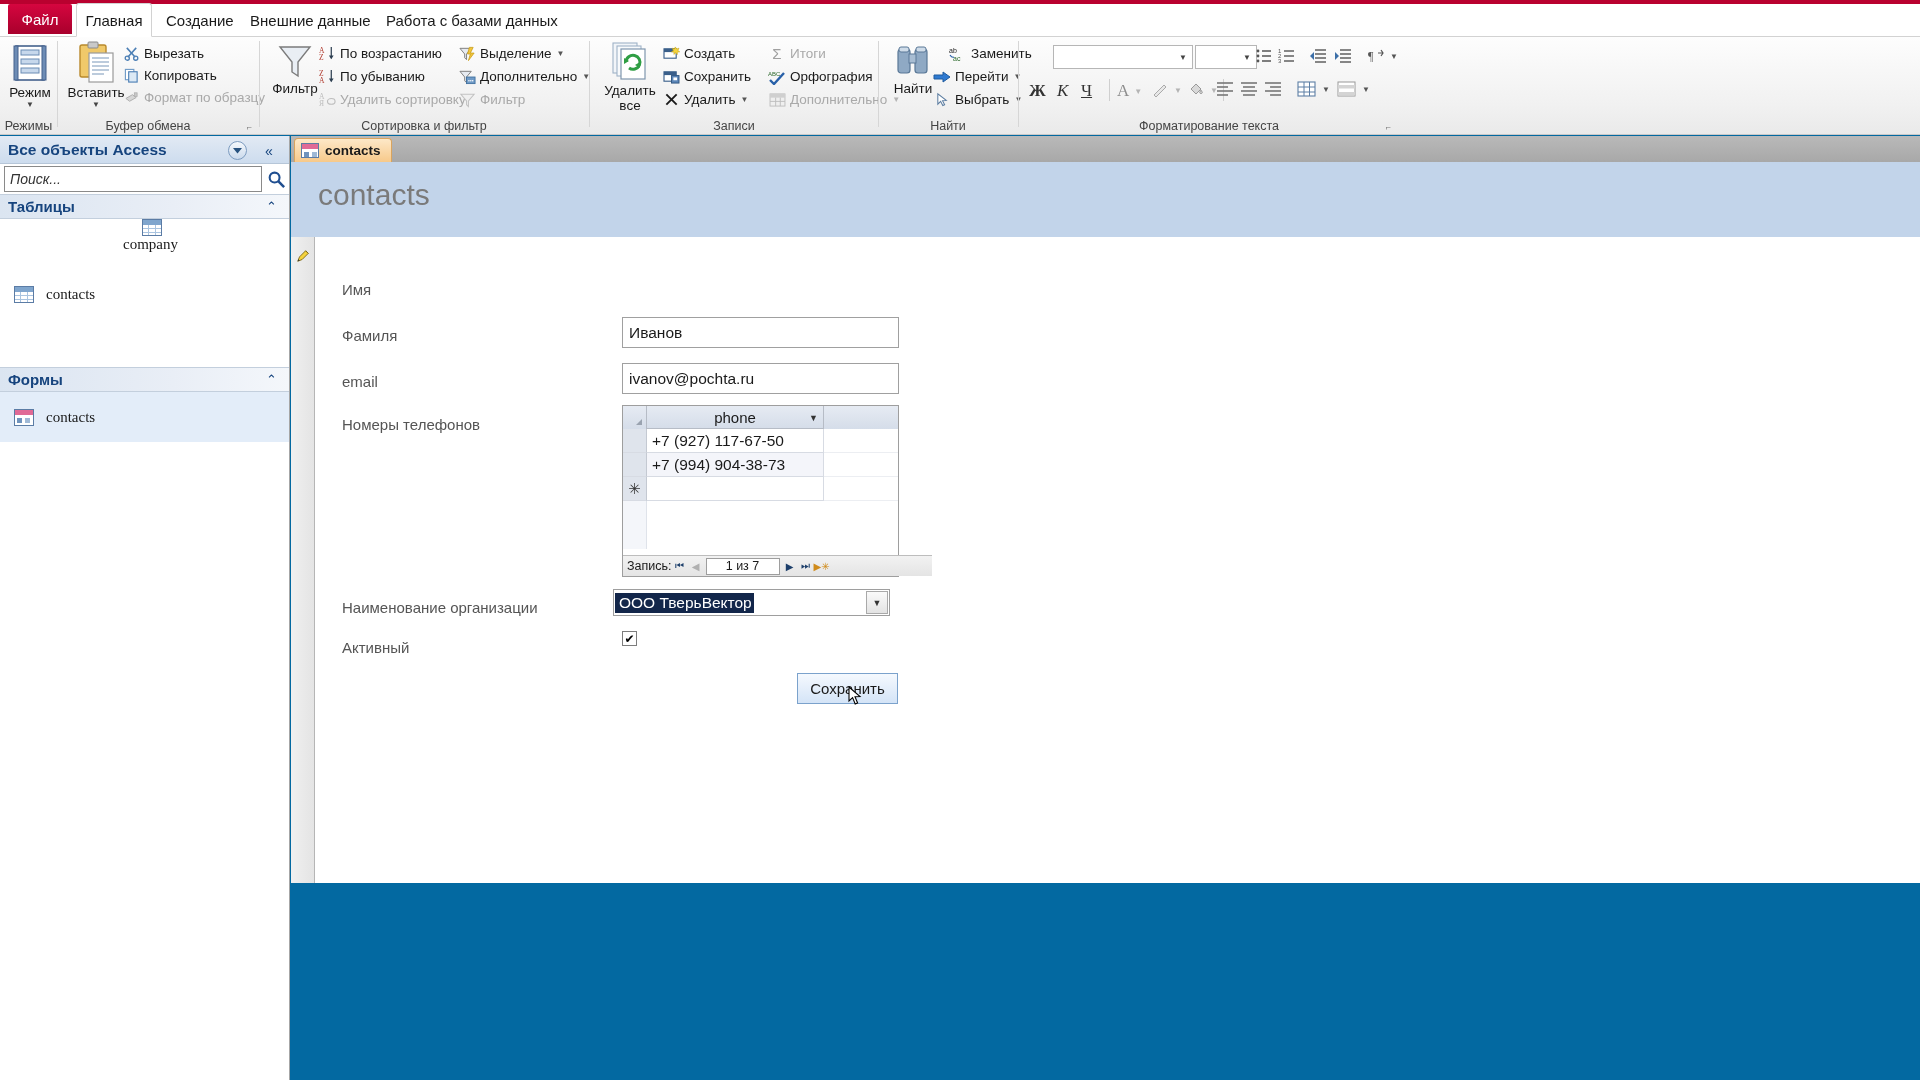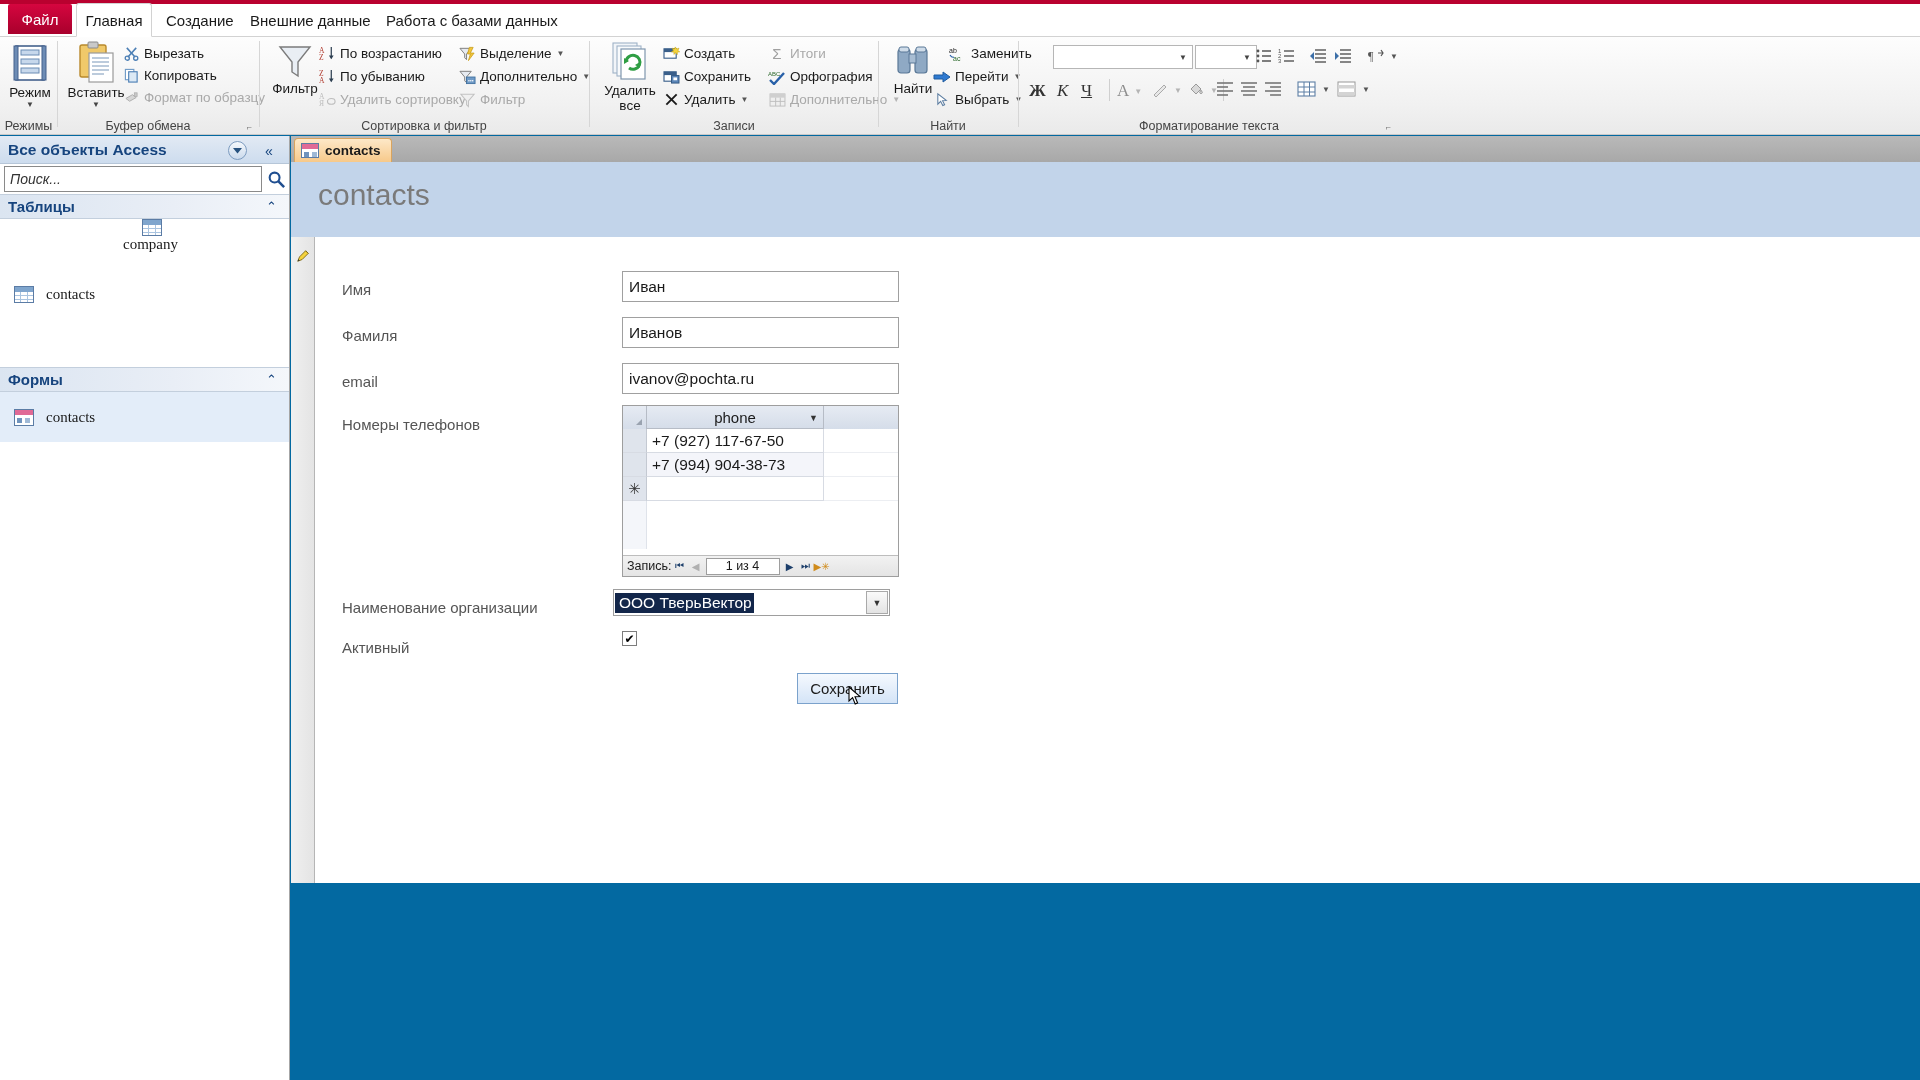--- a/index.html
+++ b/index.html
@@ -310,21 +310,21 @@
     border-bottom: 1px solid #eceef2; background: #fff;
   }
   .sf-blank {
     position: absolute; left: 0; width: 275px; height: 24px; background: #fff;
   }
   .sf-blank .gut {
     position:absolute; left:0; top:0; width:24px; height:24px;
     background:#f4f6fa; border-right:1px solid #dfe3ea;
   }
   .sf-nav {
-    position: absolute; left: 0; bottom: 0; width: 275px; height: 21px;
+    position: absolute; left: 0; bottom: 0; width: 309px; height: 21px;
     background: linear-gradient(to bottom,#f2f2f2,#e4e4e4);
     border-top: 1px solid #bdbdbd;
     display: flex; align-items: center;
   }
   .sf-nav .tt { font-size: 12.5px; color: #1a1a1a; margin-left: 4px; }
   .navbtn {
     width: 16px; height: 17px;
     display:flex;align-items:center;justify-content:center;
     font-size: 10px; color: #1d3f6b; cursor: default;
   }
@@ -871,23 +871,20 @@
     <div class="formbody">
       <div class="recsel">
         <svg class="pencil" viewBox="0 0 16 16">
           <path d="M2 14 L4 9 L11 2 L14 5 L7 12 Z" fill="#f5d33d" stroke="#7a6410" stroke-width="1"></path>
           <path d="M11 2 L14 5" stroke="#7a6410" stroke-width="1"></path>
           <path d="M2 14 L4.2 13.2 L2.8 11.8 Z" fill="#333"></path>
         </svg>
       </div>
 
       <div class="flabel" style="left:51px;top:44px;">Имя</div>
-      <div class="ftext" style="left:331px;top:34px;width:277px;height:31px;">
-        <span>Иван</span>
-      </div>
 
       <div class="flabel" style="left:51px;top:90px;">Фамиля</div>
       <div class="ftext" style="left:331px;top:80px;width:277px;height:31px;">
         <span>Иванов</span>
       </div>
 
       <div class="flabel" style="left:51px;top:136px;">email</div>
       <div class="ftext" style="left:331px;top:126px;width:277px;height:31px;">
         <span>ivanov@pochta.ru</span>
       </div>
@@ -924,21 +921,21 @@
             <div class="gut"></div>
           </div>
         <div class="sf-blank" style="top:119px;">
             <div class="gut"></div>
           </div>
 
         <div class="sf-nav">
           <span class="tt">Запись:</span>
           <span class="navbtn">⏮</span>
           <span class="navbtn dis">◀</span>
-          <span class="recbox">1 из 4</span>
+          <span class="recbox">1 из 7</span>
           <span class="navbtn">▶</span>
           <span class="navbtn">⏭</span>
           <span class="navbtn" style="color:#d08b1a;">▶✳</span>
         </div>
       </div>
 
       <div class="flabel" style="left:51px;top:362px;">Наименование организации</div>
       <div class="fcombo" style="left:322px;top:352px;text-align:center;">
         <span class="val">ООО ТверьВектор</span>
         <span class="arrowbtn">▼</span>

